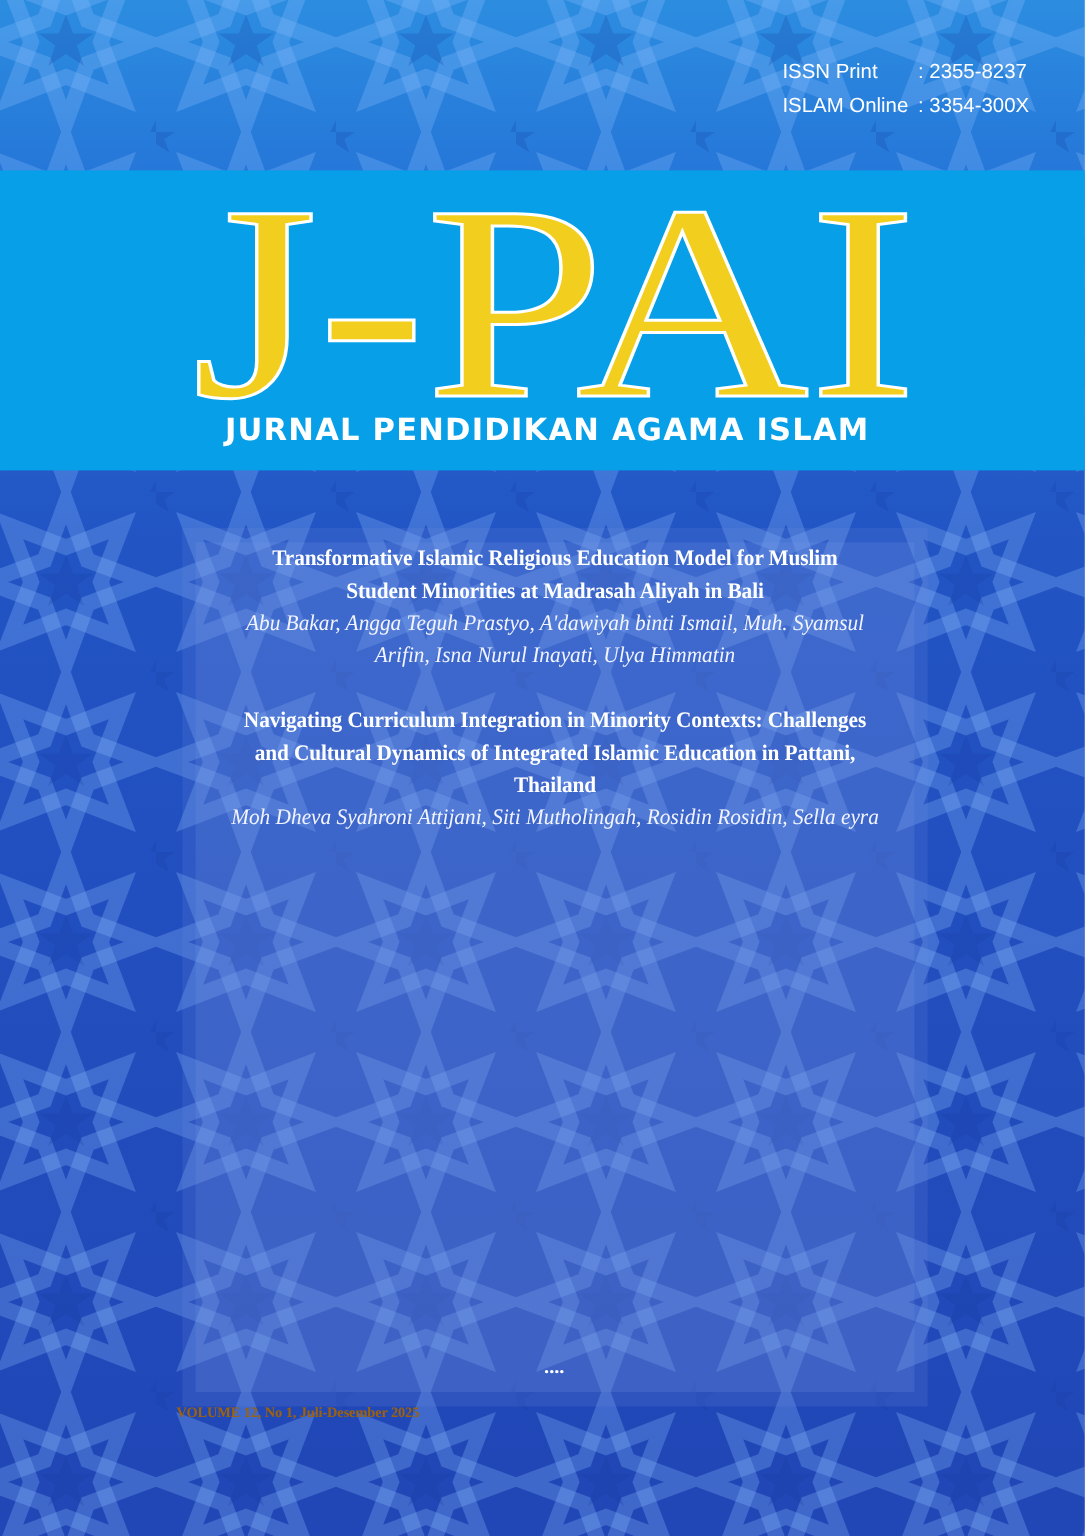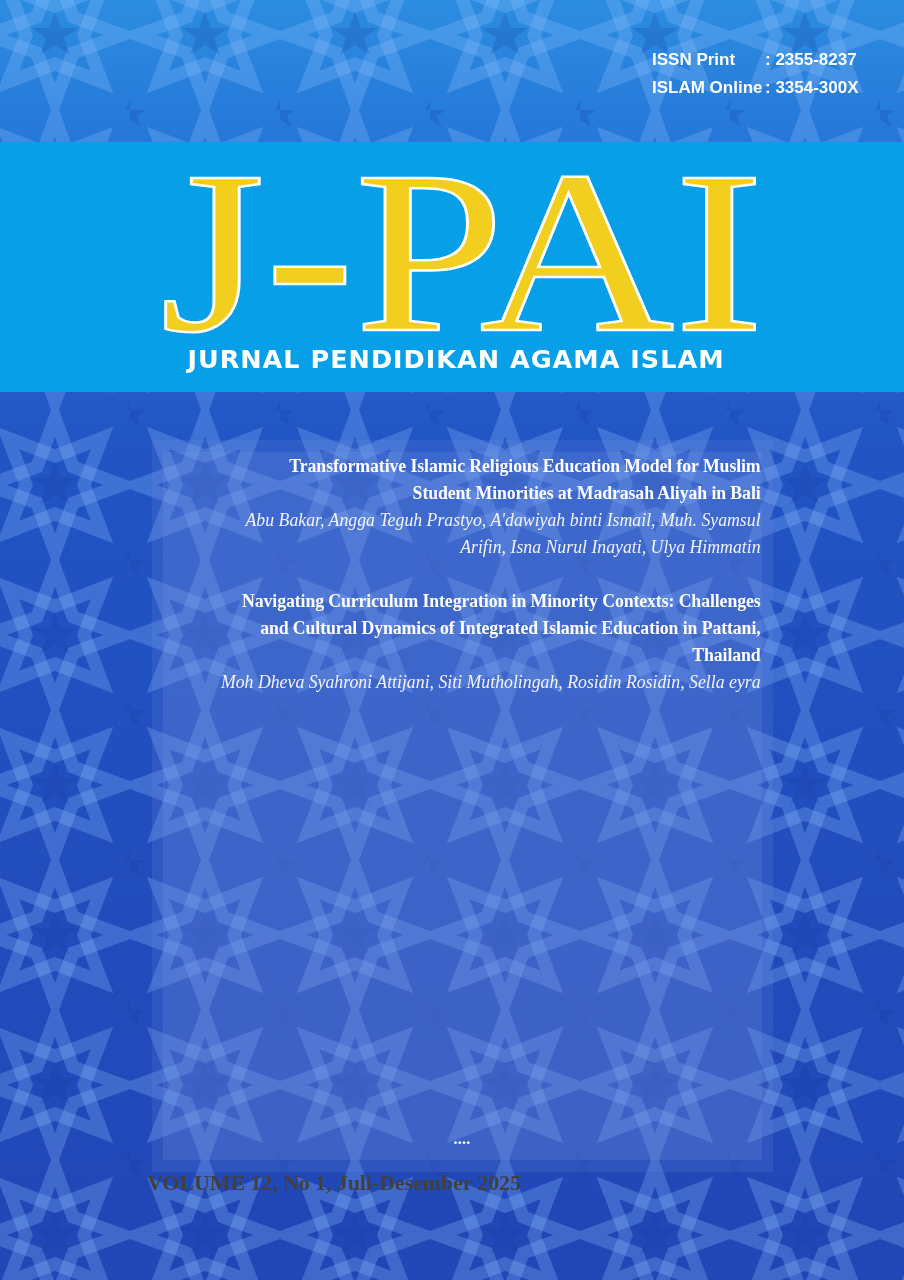--- a/index.html
+++ b/index.html
@@ -11,21 +11,21 @@
     }
     
     .pattern {
       position: absolute; inset: 0; overflow: hidden;
     }
     .pattern svg { width: 904px; height: 1280px; display: block; }
 
     .issn {
       position: absolute; left: 652px; top: 46px;
       font-family: "Liberation Sans", sans-serif;
-      font-weight: bold; font-size: 17px; color: #ffffff;
+      font-weight: normal; font-size: 17px; color: #ffffff;
       line-height: 28px;
     }
     .issn-row { display: flex; }
     .issn-label { width: 113px; }
 
     .masthead {
       position: absolute; left: 0; top: 142px; width: 904px; height: 250px;
       background: #07a0e8;
     }
     .logo {
@@ -41,42 +41,42 @@
     .panel-outer {
       position: absolute; left: 152px; top: 440px; width: 621px; height: 732px;
       background: rgba(110, 140, 220, 0.18);
     }
     .panel-inner {
       position: absolute; left: 163px; top: 452px; width: 599px; height: 708px;
       background: rgba(120, 150, 225, 0.20);
     }
     .articles {
       position: absolute; left: 152px; top: 453px; width: 621px;
-      color: #ffffff; text-align: right;
+      color: #ffffff; text-align: center;
     }
     .article { margin-bottom: 27px; }
     .article-title {
       font-family: "Liberation Serif", serif; font-weight: bold;
       font-size: 18.5px; line-height: 27px; letter-spacing: -0.1px;
       transform: scaleX(0.96);
     }
     .article-authors {
       font-family: "Liberation Serif", serif; font-style: italic;
       font-size: 18.5px; line-height: 27px; color: #f2f4ff;
       transform: scaleX(0.96);
     }
     .ellipsis {
       position: absolute; left: 152px; top: 1129px; width: 621px; text-align: center;
       font-family: "Liberation Serif", serif; font-weight: bold; font-style: italic;
       font-size: 17px; color: #ffffff;
     }
     .volume {
       position: absolute; left: 147px; top: 1170px;
       font-family: "Liberation Serif", serif; font-weight: bold;
-      font-size: 22px; color: #404040; letter-spacing: -0.1px;
+      font-size: 12px; color: #a16207; letter-spacing: -0.1px;
     }
   </style>
 </head>
 <body>
 
 <div class="pattern">
   <svg viewBox="0 0 904 1280" xmlns="http://www.w3.org/2000/svg">
     <defs>
       <pattern id="geo" width="150" height="150" patternUnits="userSpaceOnUse" x="-20" y="-40">
         <g fill="none" stroke="rgba(140,190,255,0.28)" stroke-width="13">

